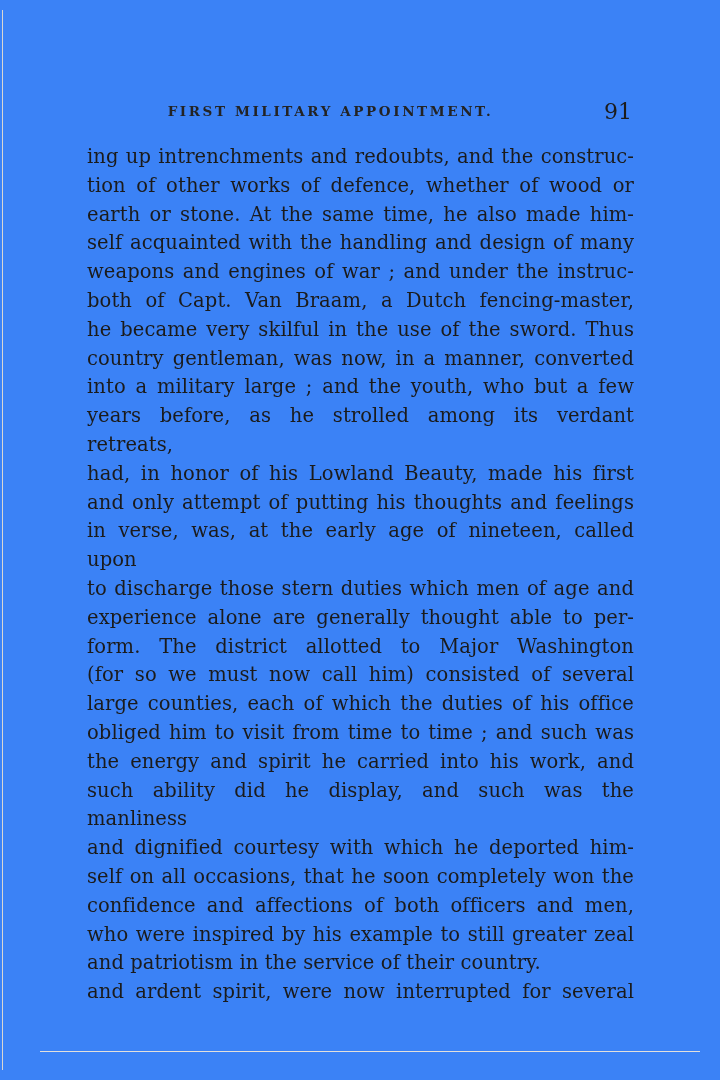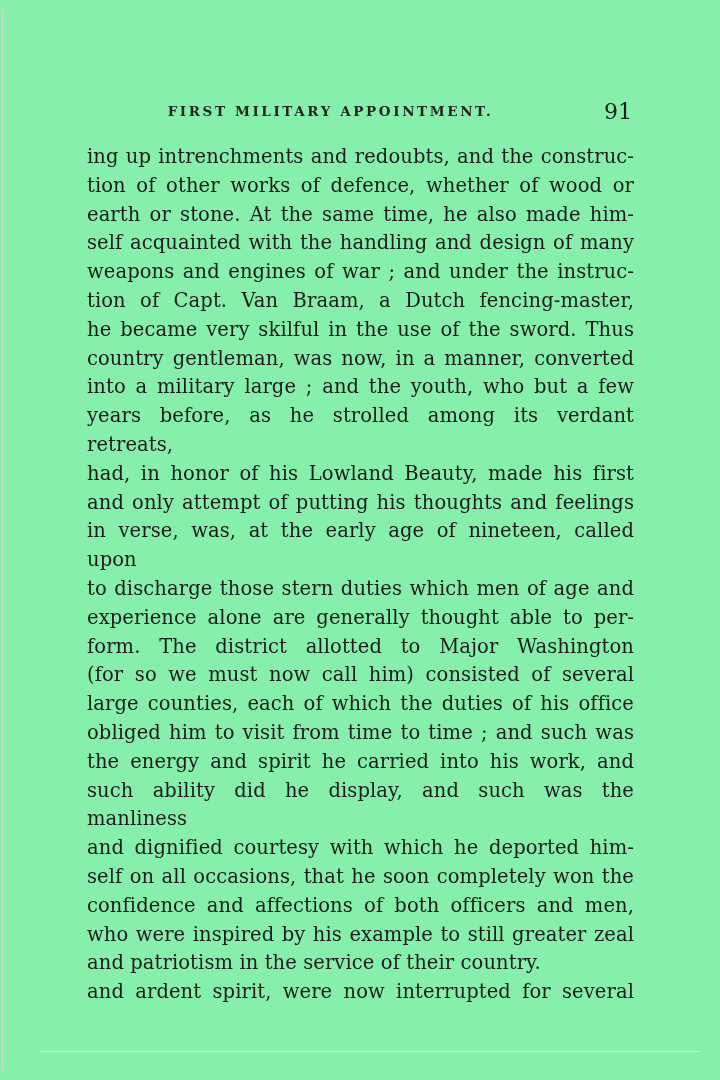--- a/index.html
+++ b/index.html
@@ -4,21 +4,21 @@
 <style>
   html, body {
     margin: 0;
     padding: 0;
     background: #ffffff;
   }
   .page {
     position: relative;
     width: 720px;
     height: 1080px;
-    background: #86efac;
+    background: #3b82f6;
     font-family: "DejaVu Serif", serif;
     color: #1c1c1c;
     overflow: hidden;
     box-sizing: border-box;
   }
   .scan-edge-left {
     position: absolute;
     left: 2px;
     top: 10px;
     bottom: 10px;
@@ -90,21 +90,21 @@
     <span class="header-title">FIRST MILITARY APPOINTMENT.</span>
     <span class="page-number">91</span>
   </div>
 
   <div class="body-text" id="page-body">
       <div class="line">ing up intrenchments and redoubts, and the construc-</div>
       <div class="line">tion of other works of defence, whether of wood or</div>
       <div class="line">earth or stone.  At the same time, he also made him-</div>
       <div class="line">self acquainted with the handling and design of many</div>
       <div class="line">weapons and engines of war ; and under the instruc-</div>
-      <div class="line">tion of Capt. Van Braam, a Dutch fencing-master,</div>
+      <div class="line">both of Capt. Van Braam, a Dutch fencing-master,</div>
       <div class="line">he became very skilful in the use of the sword.  Thus</div>
       <div class="line">country gentleman, was now, in a manner, converted</div>
       <div class="line">into a military large ; and the youth, who but a few</div>
       <div class="line">years before, as he strolled among its verdant retreats,</div>
       <div class="line">had, in honor of his Lowland Beauty, made his first</div>
       <div class="line">and only attempt of putting his thoughts and feelings</div>
       <div class="line">in verse, was, at the early age of nineteen, called upon</div>
       <div class="line">to discharge those stern duties which men of age and</div>
       <div class="line">experience alone are generally thought able to per-</div>
       <div class="line">form.   The district allotted to Major Washington</div>

